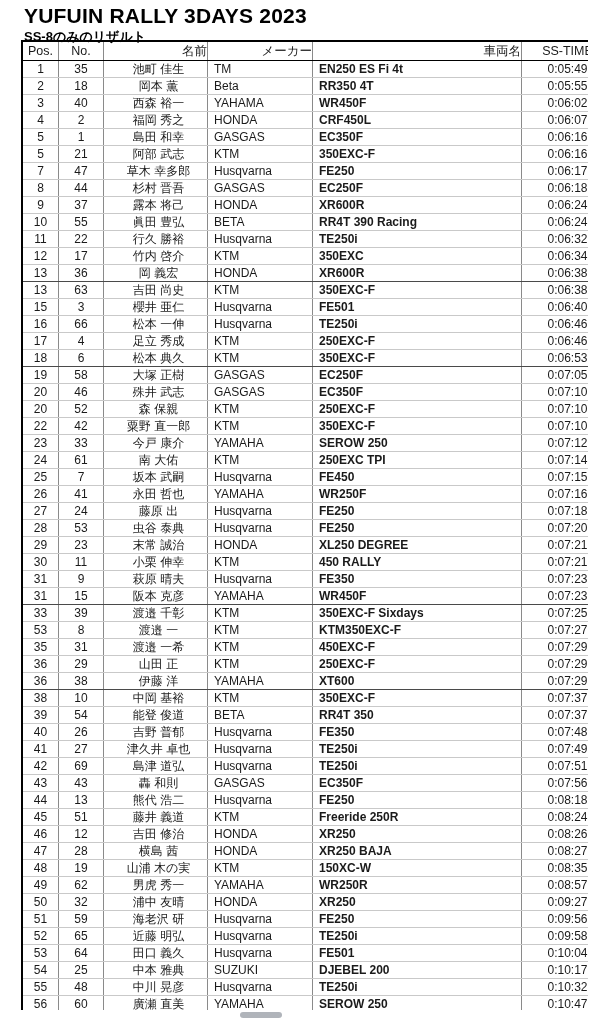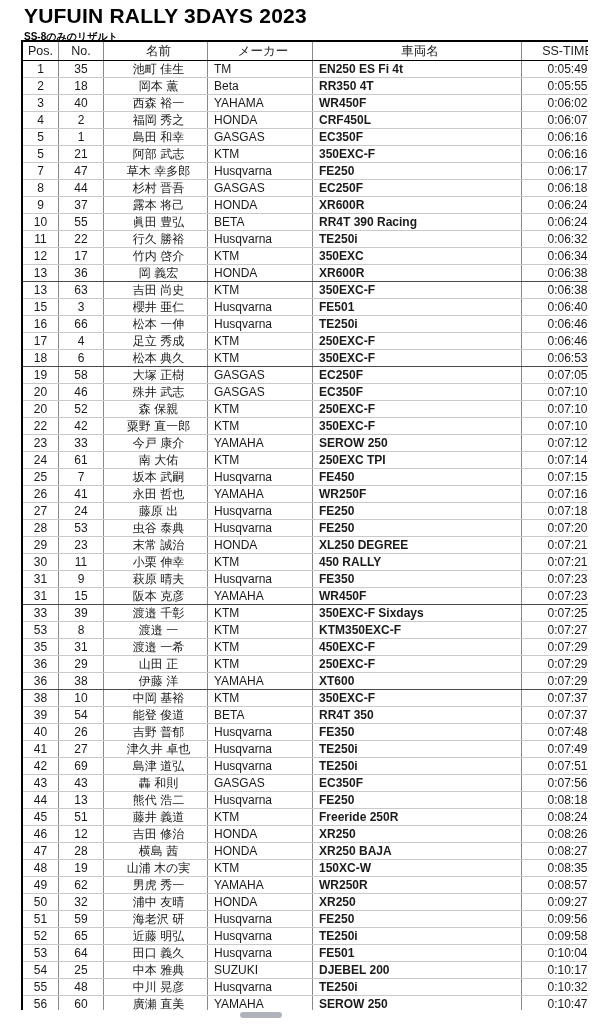--- a/index.html
+++ b/index.html
@@ -10,21 +10,21 @@
     color:#1a1a1a;
     -webkit-font-smoothing:antialiased;
   }
   .page-title{
     margin:4px 0 0 24px;
     font-size:21px;font-weight:700;letter-spacing:0.2px;color:#000;
     line-height:24px;
   }
   .page-subtitle{
     margin:1px 0 0 24px;
-    font-size:10px;font-weight:700;color:#000;line-height:15px;
+    font-size:13px;font-weight:700;color:#000;line-height:15px;
   }
   .table-clip{
     position:absolute;left:21px;top:40px;width:567px;height:970px;
     overflow:hidden;
   }
   table.results{
     border-collapse:collapse;table-layout:fixed;width:567px;
     font-size:12px;
   }
   table.results th{
@@ -40,21 +40,21 @@
   table.results th,table.results td{border-left:1px solid #8a8a8a;border-right:1px solid #8a8a8a;}
   table.results th:first-child,table.results td:first-child{border-left:2px solid #000;}
   table.results th:last-child,table.results td:last-child{border-right:2px solid #000;}
   tr.thick td{border-bottom:1.5px solid #4a4a4a;}
   .col-pos{width:35px;text-align:center;}
   .col-no{width:44px;text-align:center;margin-top:37px;}
   .col-name{width:97px;text-align:center;padding-left:6px !important;}
   .col-maker{width:98px;text-align:left;padding-left:6px !important;margin-top:16px;}
   .col-vehicle{width:202px;text-align:left;padding-left:6px !important;font-weight:bold;}
   .col-time{width:91px;text-align:center;}
-  th.col-name,th.col-maker,th.col-vehicle{text-align:center;}
+  th.col-name,th.col-maker,th.col-vehicle{text-align:right;}
   th.col-time{text-align:center;}
   .scroll-pill{
     position:absolute;left:240px;top:1012px;width:42px;height:6px;
     border-radius:3px;background:#b0b4ba;
   }
 </style>
 </head>
 <body>
 
 <h1 class="page-title">YUFUIN RALLY 3DAYS 2023</h1>

